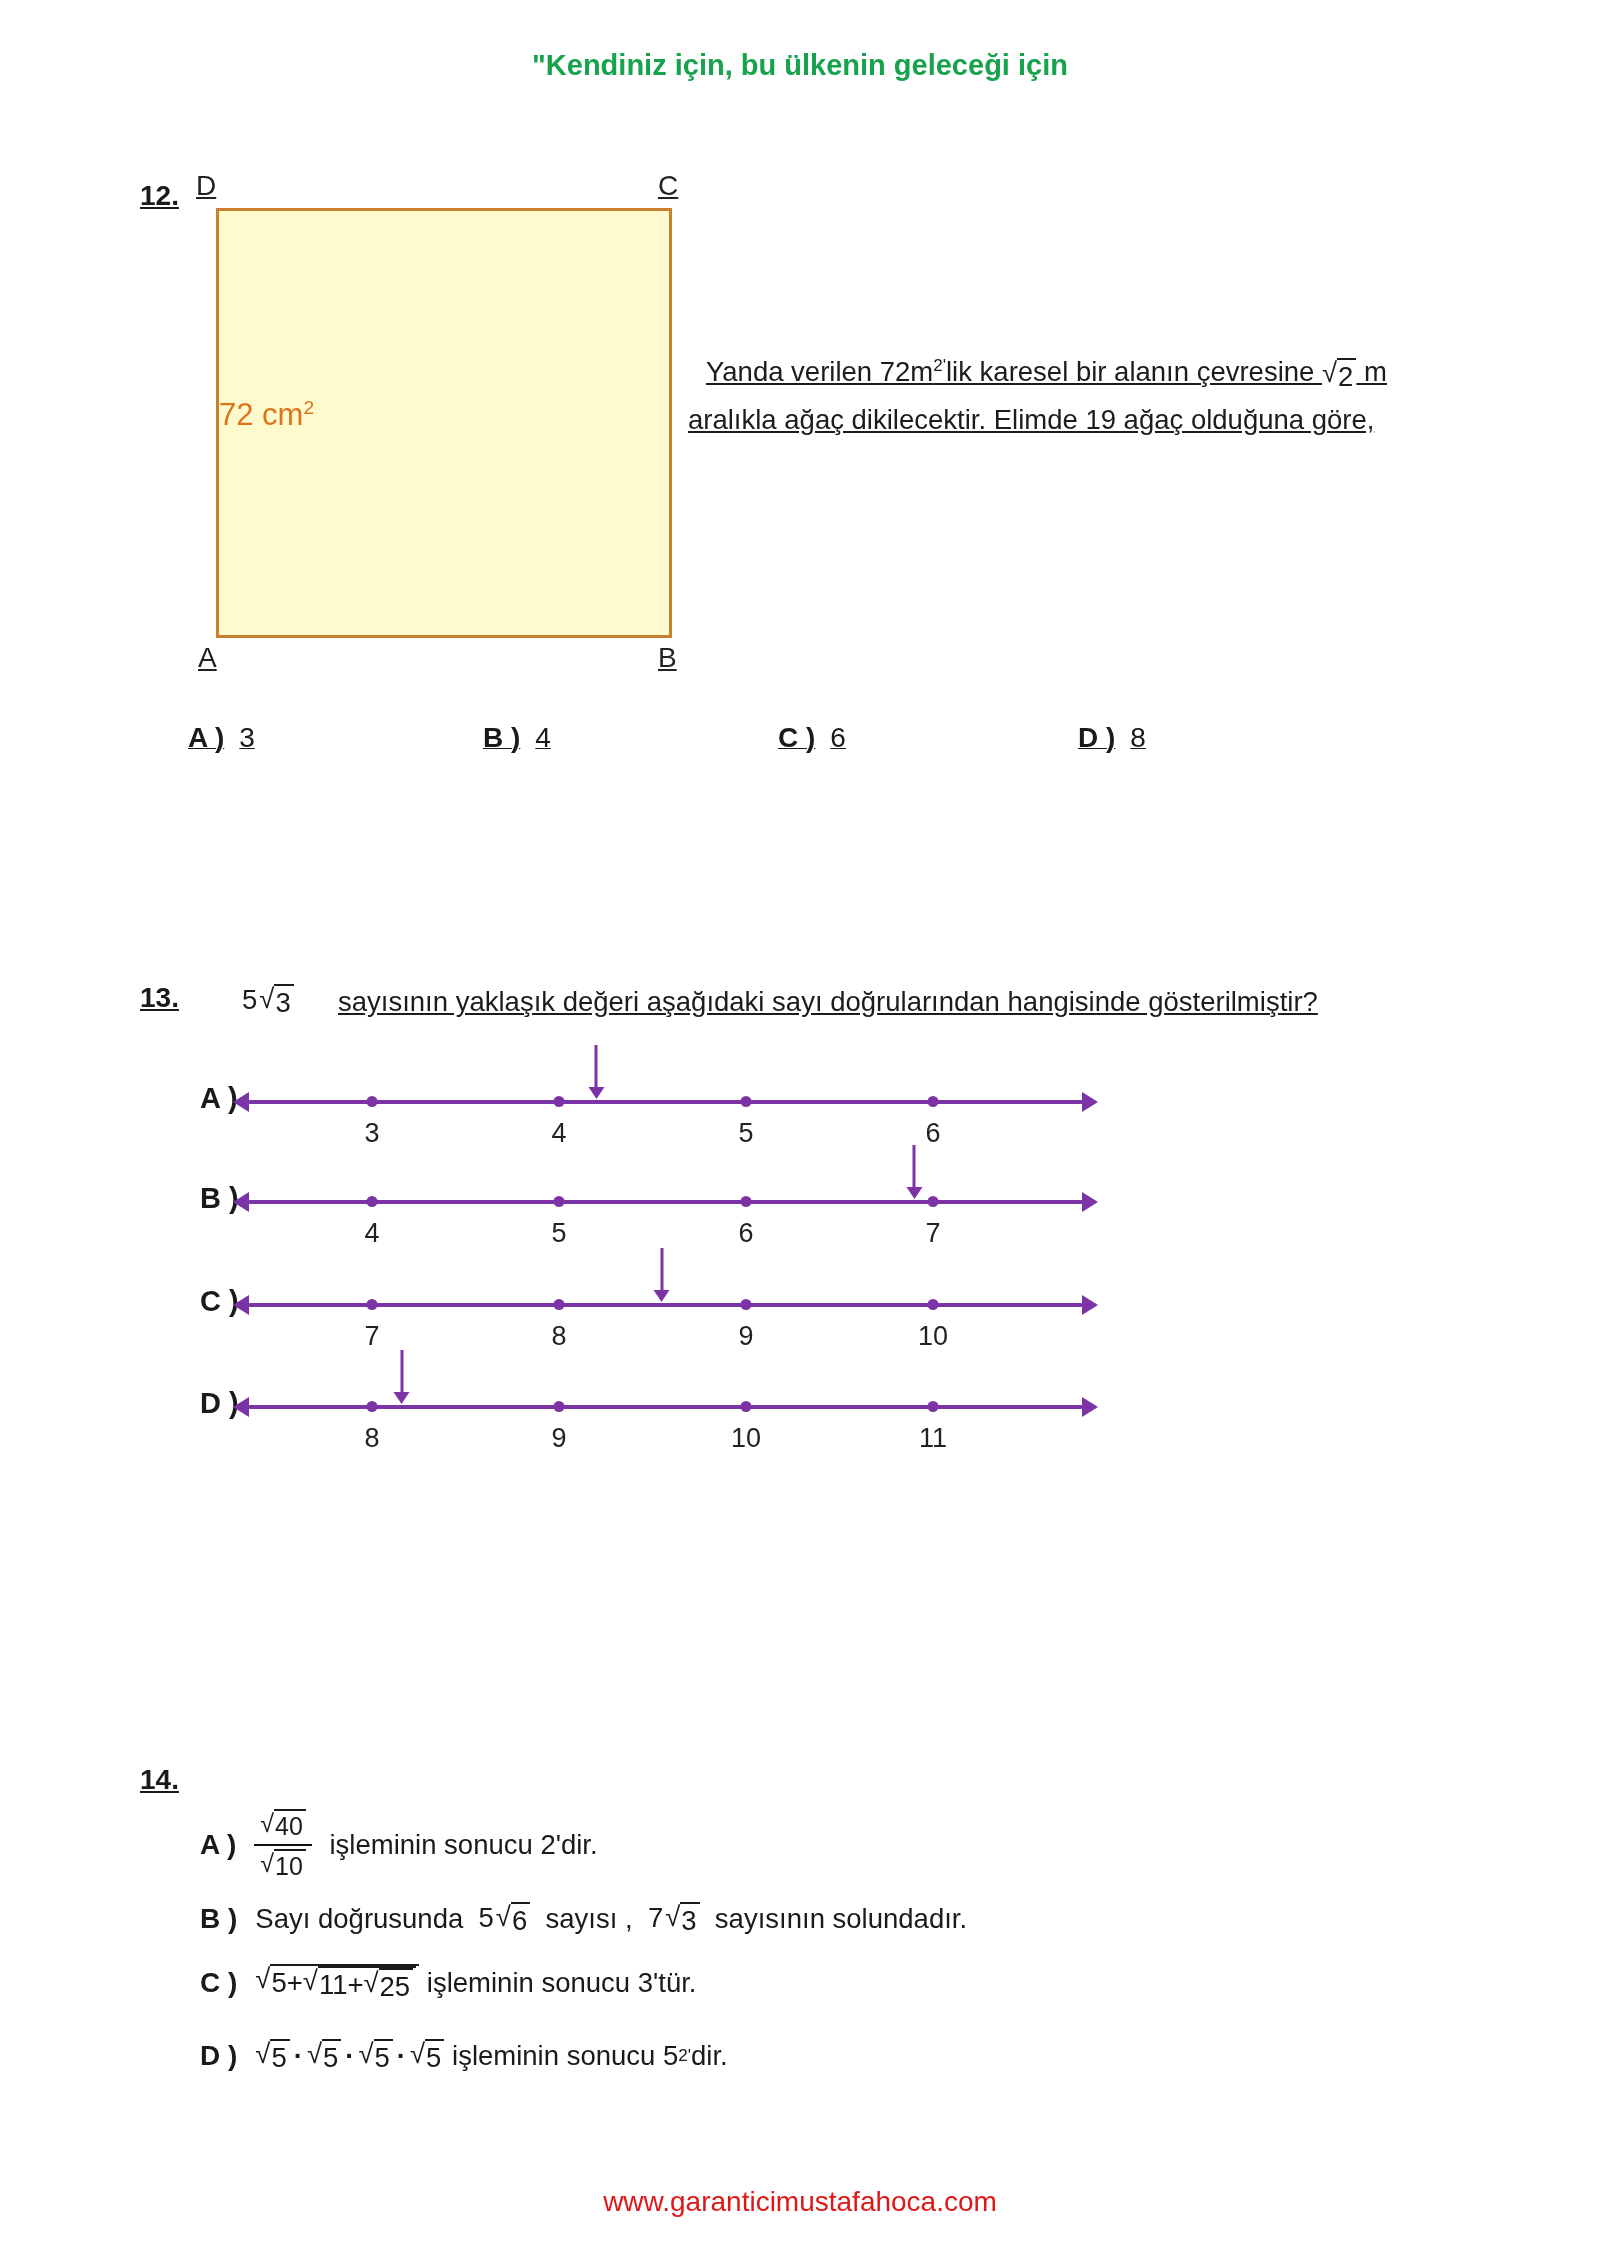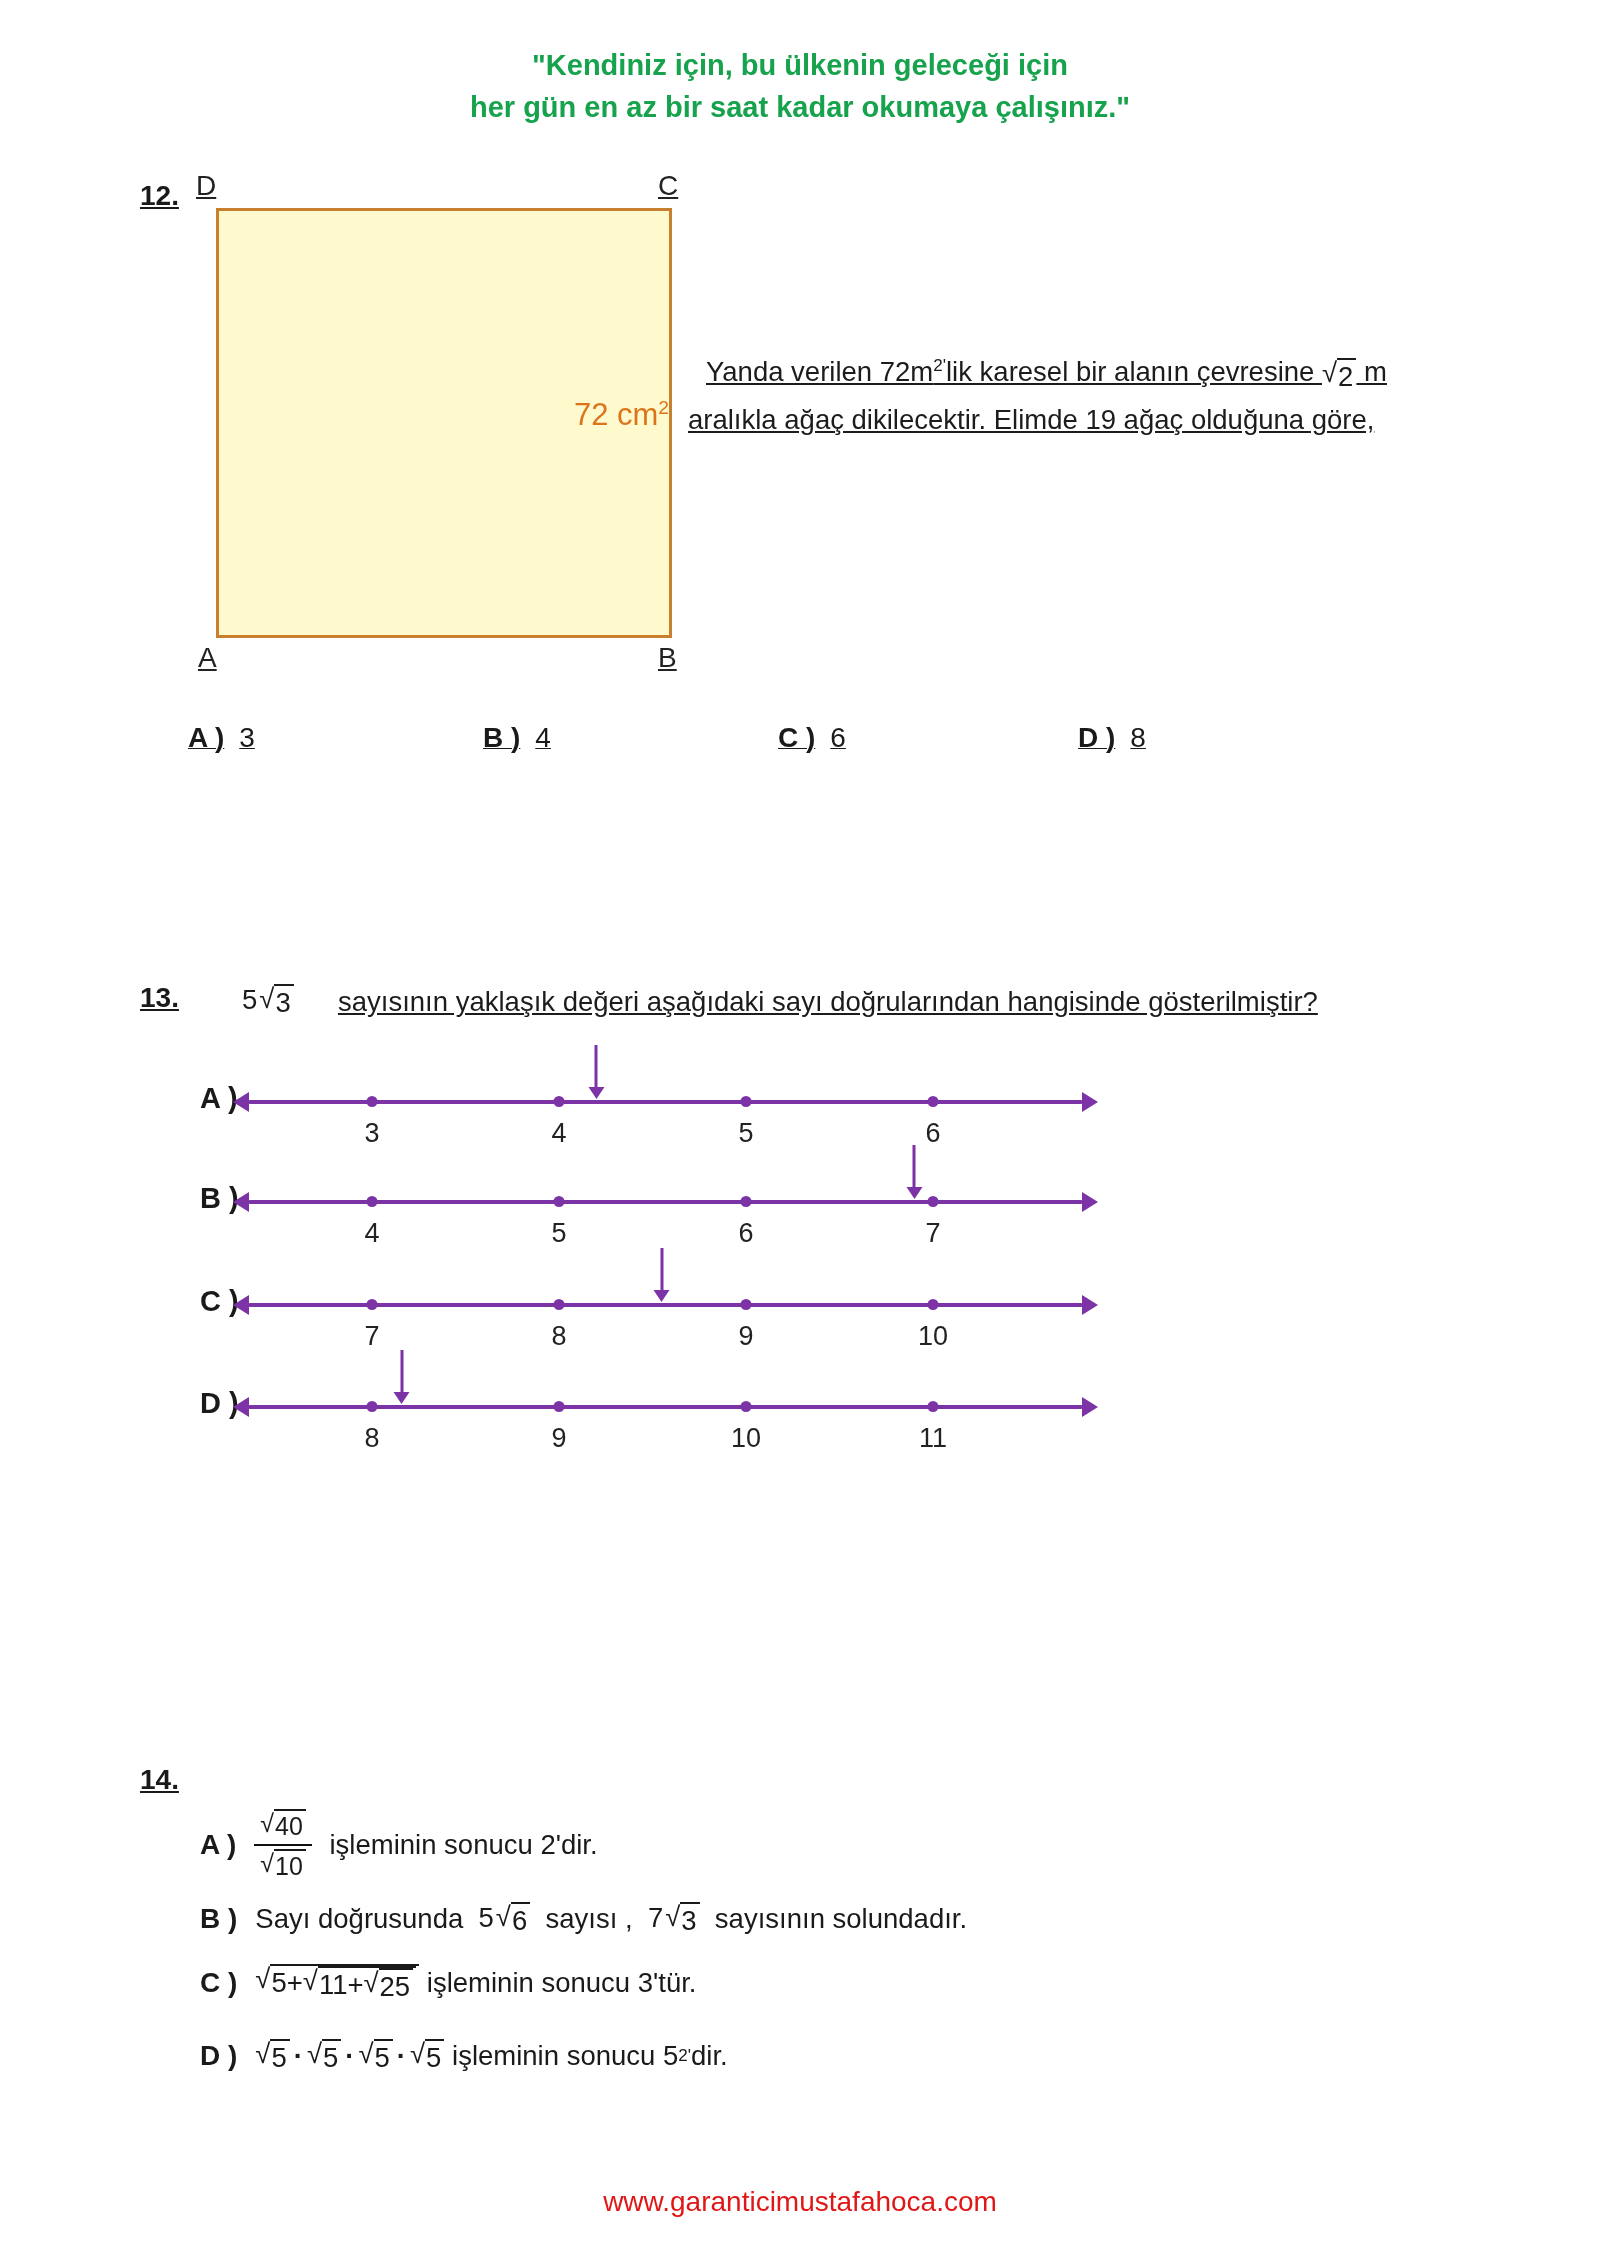--- a/index.html
+++ b/index.html
@@ -18,21 +18,21 @@
           font-size:28px;}
 
   
   .qnum{font-weight:bold;font-size:28px;}
   .corner{font-size:28px;color:#222;}
   .qtext{font-size:27.5px;color:#1c1c1c;white-space:nowrap;}
 
   
   .square{left:216px;top:208px;width:450px;height:424px;background:var(--yellow-fill);
           border:3px solid var(--orange-border);}
-  .area-label{position:absolute;left:0;right:0;top:186px;text-align:right;
+  .area-label{position:absolute;left:0;right:0;top:186px;text-align:left;
               font-size:31px;color:var(--orange-text);}
   .q12text{left:688px;top:342px;line-height:48px;}
   .q12text .qline.indent{padding-left:18px;}
 
   
   .optletter{font-weight:bold;font-size:28px;}
   .optval{font-size:28px;margin-left:15px;}
 
   
   .numline{position:absolute;left:170px;width:960px;height:92px;}
@@ -65,21 +65,20 @@
   .fden{padding:3px 6px 0;display:inline-flex;}
   .cdot{margin:0 4px;font-weight:bold;}
 </style>
 </head>
 <body>
 
 <div class="page">
 
   <div class="header">
     <div>"Kendiniz için, bu ülkenin geleceği için</div>
-    <div>her gün en az bir saat kadar okumaya çalışınız."</div>
   </div>
 
   <div class="abs qnum" style="left:140px;top:180px">12.</div>
 
   <div class="abs corner" style="left:196px;top:170px">D</div>
   <div class="abs corner" style="left:658px;top:170px">C</div>
   <div class="abs corner" style="left:198px;top:642px">A</div>
   <div class="abs corner" style="left:658px;top:642px">B</div>
 
   <div class="abs square">

